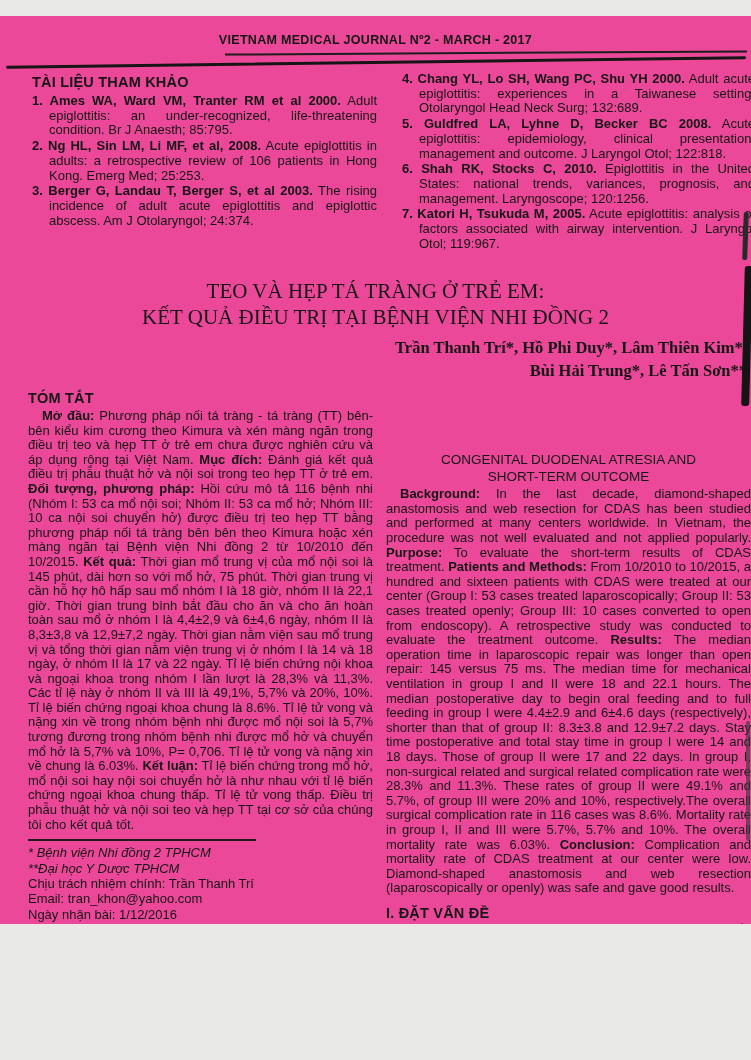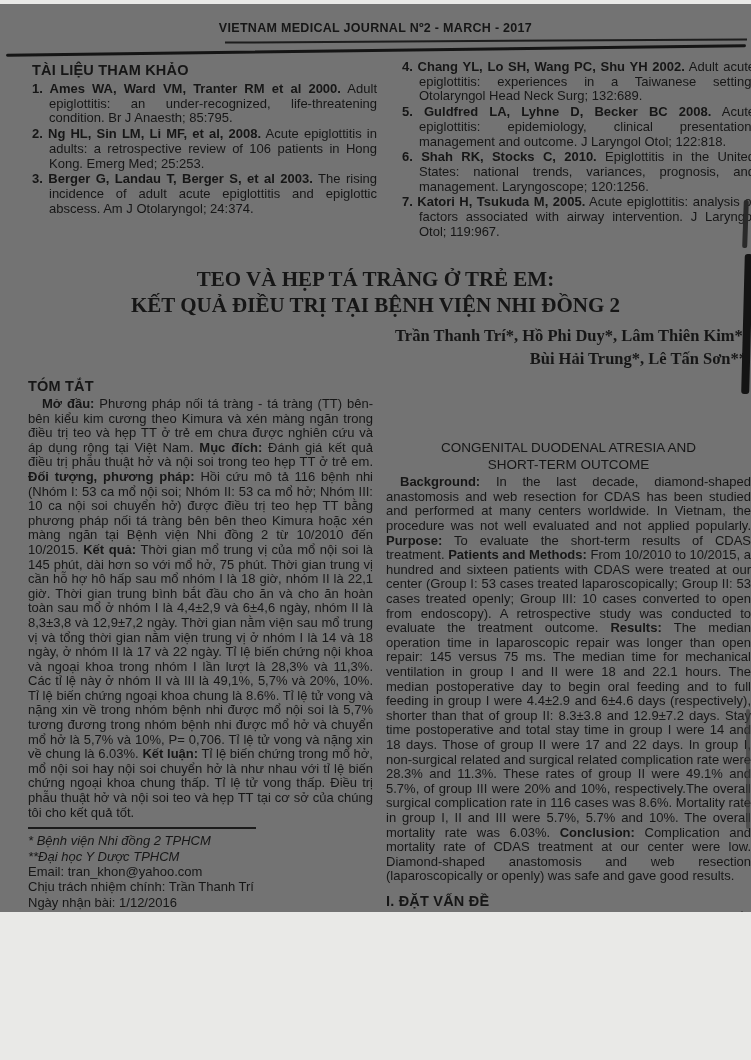--- a/index.html
+++ b/index.html
@@ -1,38 +1,38 @@
 <!DOCTYPE html>
 <html><head>
 <meta charset="utf-8">
 <style>
   html,body{margin:0;padding:0;background:#e9e9e7;}
   .page{
-    position:relative;width:751px;height:908px;margin:4px auto;
-    background:#737373;color:#161616;overflow:hidden;
+    position:relative;width:751px;height:908px;margin:16px auto;
+    background:#ec4899;color:#161616;overflow:hidden;
     font-family:"Liberation Sans",sans-serif;
   }
   
   .journal-header{
     position:absolute;top:17px;left:0;width:100%;
     text-align:center;font-weight:bold;font-size:12.5px;letter-spacing:.3px;
   }
   .hrule1{position:absolute;top:36px;left:225px;width:522px;height:2px;background:#1d1d1d;transform:rotate(-.35deg);}
   .hrule2{position:absolute;top:45px;left:6px;width:740px;height:2.6px;background:#151515;transform:rotate(-.75deg);border-radius:2px;}
   
   .refs-row{position:absolute;top:56px;left:32px;width:723px;display:flex;gap:25px;}
   .col-left{width:345px;flex:none;}
   .col-right{flex:1;min-width:0;}
   .refs-heading{font-weight:bold;font-size:14.5px;letter-spacing:.2px;margin:2px 0 4px 0;}
   .ref{font-size:13px;line-height:14.7px;text-align:justify;padding-left:17px;text-indent:-17px;margin:0 0 1px 0;}
   .ref b{font-weight:bold;}
   
   .article-title{
     position:absolute;top:262px;left:0;width:100%;text-align:center;
-    font-family:"Liberation Serif",serif;font-weight:bold;font-size:21px;line-height:26px;
+    font-family:"Liberation Serif",serif;font-weight:normal;font-size:21px;line-height:26px;
   }
   .authors{
     position:absolute;top:320px;right:4px;width:560px;text-align:right;
     font-family:"Liberation Serif",serif;font-weight:bold;font-size:16.5px;line-height:23px;
   }
   
   .body-row{position:absolute;top:372px;left:28px;width:723px;display:flex;gap:13px;align-items:flex-end;}
   .sec-heading{font-weight:bold;font-size:14.5px;margin:2px 0 3px 0;letter-spacing:.2px;}
   .abstract, .summary, .intro-text{
     font-size:13px;line-height:14.6px;text-align:justify;margin:0;
@@ -64,21 +64,21 @@
   <div class="hrule2"></div>
 
   <div class="refs-row">
     <div class="col-left">
       <div class="refs-heading">TÀI LIỆU THAM KHẢO</div>
       <p class="ref"><b>1. Ames WA, Ward VM, Tranter RM et al 2000.</b><span> Adult epiglottitis: an under-recognized, life-threatening condition. Br J Anaesth; 85:795.</span></p>
       <p class="ref"><b>2. Ng HL, Sin LM, Li MF, et al, 2008.</b><span> Acute epiglottitis in adults: a retrospective review of 106 patients in Hong Kong. Emerg Med; 25:253.</span></p>
       <p class="ref"><b>3. Berger G, Landau T, Berger S, et al 2003.</b><span> The rising incidence of adult acute epiglottitis and epiglottic abscess. Am J Otolaryngol; 24:374.</span></p>
     </div>
     <div class="col-right">
-      <p class="ref"><b>4. Chang YL, Lo SH, Wang PC, Shu YH 2002.</b><span> Adult acute epiglottitis: experiences in a Taiwanese setting. Otolaryngol Head Neck Surg; 132:689.</span></p>
+      <p class="ref"><b>4. Chang YL, Lo SH, Wang PC, Shu YH 2000.</b><span> Adult acute epiglottitis: experiences in a Taiwanese setting. Otolaryngol Head Neck Surg; 132:689.</span></p>
       <p class="ref"><b>5. Guldfred LA, Lyhne D, Becker BC 2008.</b><span> Acute epiglottitis: epidemiology, clinical presentation, management and outcome. J Laryngol Otol; 122:818.</span></p>
       <p class="ref"><b>6. Shah RK, Stocks C, 2010.</b><span> Epiglottitis in the United States: national trends, variances, prognosis, and management. Laryngoscope; 120:1256.</span></p>
       <p class="ref"><b>7. Katori H, Tsukuda M, 2005.</b><span> Acute epiglottitis: analysis of factors associated with airway intervention. J Laryngol Otol; 119:967.</span></p>
     </div>
   </div>
 
   <div class="article-title">
     <div>TEO VÀ HẸP TÁ TRÀNG Ở TRẺ EM:</div>
     <div>KẾT QUẢ ĐIỀU TRỊ TẠI BỆNH VIỆN NHI ĐỒNG 2</div>
   </div>
@@ -90,22 +90,22 @@
 
   <div class="body-row">
 
     <div class="col-left">
       <div class="sec-heading">TÓM TẮT</div>
       <p class="abstract"><b>Mở đầu:</b> Phương pháp nối tá tràng - tá tràng (TT) bên-bên kiểu kim cương theo Kimura và xén màng ngăn trong điều trị teo và hẹp TT ở trẻ em chưa được nghiên cứu và áp dụng rộng tại Việt Nam. <b>Mục đích:</b> Đánh giá kết quả điều trị phẫu thuật hở và nội soi trong teo hẹp TT ở trẻ em. <b>Đối tượng, phương pháp:</b> Hồi cứu mô tả 116 bệnh nhi (Nhóm I: 53 ca mổ nội soi; Nhóm II: 53 ca mổ hở; Nhóm III: 10 ca nội soi chuyển hở) được điều trị teo hẹp TT bằng phương pháp nối tá tràng bên bên theo Kimura hoặc xén màng ngăn tại Bệnh viện Nhi đồng 2 từ 10/2010 đến 10/2015. <b>Kết quả:</b> Thời gian mổ trung vị của mổ nội soi là 145 phút, dài hơn so với mổ hở, 75 phút. Thời gian trung vị cần hỗ hợ hô hấp sau mổ nhóm I là 18 giờ, nhóm II là 22,1 giờ. Thời gian trung bình bắt đầu cho ăn và cho ăn hoàn toàn sau mổ ở nhóm I là 4,4±2,9 và 6±4,6 ngày, nhóm II là 8,3±3,8 và 12,9±7,2 ngày. Thời gian nằm viện sau mổ trung vị và tổng thời gian nằm viện trung vị ở nhóm I là 14 và 18 ngày, ở nhóm II là 17 và 22 ngày. Tỉ lệ biến chứng nội khoa và ngoại khoa trong nhóm I lần lượt là 28,3% và 11,3%. Các tỉ lệ này ở nhóm II và III là 49,1%, 5,7% và 20%, 10%. Tỉ lệ biến chứng ngoại khoa chung là 8.6%. Tỉ lệ tử vong và nặng xin về trong nhóm bệnh nhi được mổ nội soi là 5,7% tương đương trong nhóm bệnh nhi được mổ hở và chuyển mổ hở là 5,7% và 10%, P= 0,706. Tỉ lệ tử vong và nặng xin về chung là 6.03%. <b>Kết luận:</b> Tỉ lệ biến chứng trong mổ hở, mổ nội soi hay nội soi chuyển hở là như nhau với tỉ lệ biến chứng ngoại khoa chung thấp. Tỉ lệ tử vong thấp. Điều trị phẫu thuật hở và nội soi teo và hẹp TT tại cơ sở của chúng tôi cho kết quả tốt.</p>
 
       <div class="fn-rule"></div>
       <div class="fn-line fn-italic">* Bệnh viện Nhi đồng 2 TPHCM</div>
       <div class="fn-line fn-italic">**Đại học Y Dược TPHCM</div>
+      <div class="fn-line">Chịu trách nhiệm chính: Trần Thanh Trí</div>
       <div class="fn-line">Email: tran_khon@yahoo.com</div>
-      <div class="fn-line">Chịu trách nhiệm chính: Trần Thanh Trí</div>
       <div class="fn-line">Ngày nhận bài: 1/12/2016</div>
       <div class="fn-line">Ngày phản biện khoa học: 22/12/2016</div>
       <div class="fn-line">Ngày duyệt bài: 12/1/2017</div>
     </div>
 
     <div class="col-right">
       <div class="summary-title">
         <div>CONGENITAL DUODENAL ATRESIA AND</div>
         <div>SHORT-TERM OUTCOME</div>
       </div>

